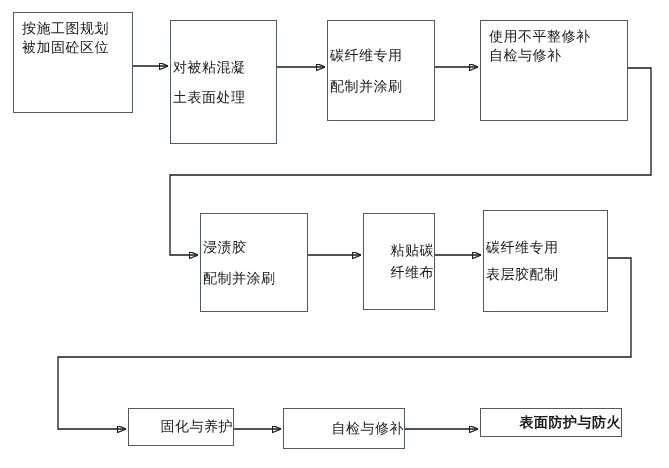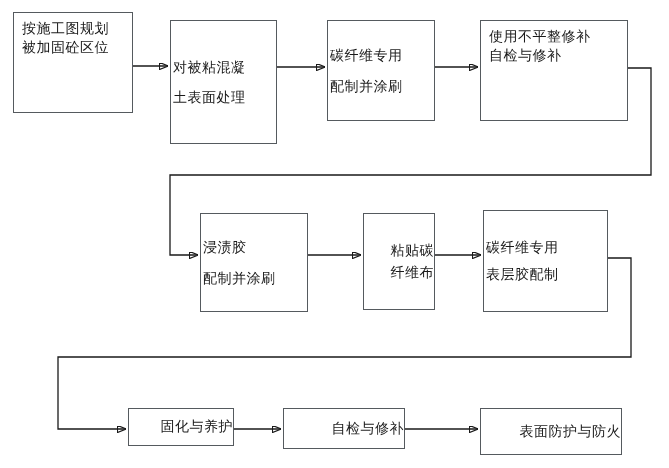--- a/index.html
+++ b/index.html
@@ -133,17 +133,17 @@
   </div>
 
   <div class="node" id="n8" style="left: 128px; top: 408px; width: 106px; height: 38px;">
     <span class="ln">固化与养护</span>
   </div>
 
   <div class="node" id="n9" style="left: 283px; top: 408px; width: 122px; height: 41px;">
     <span class="ln">自检与修补</span>
   </div>
 
-  <div class="node" id="n10" style="left: 480px; top: 408px; width: 142px; height: 47px;">
+  <div class="node" id="n10" style="left: 480px; top: 408px; width: 142px; height: 29px; font-weight: bold;">
     <span class="ln">表面防护与防火</span>
   </div>
 
 </div>
 
 </body></html>

